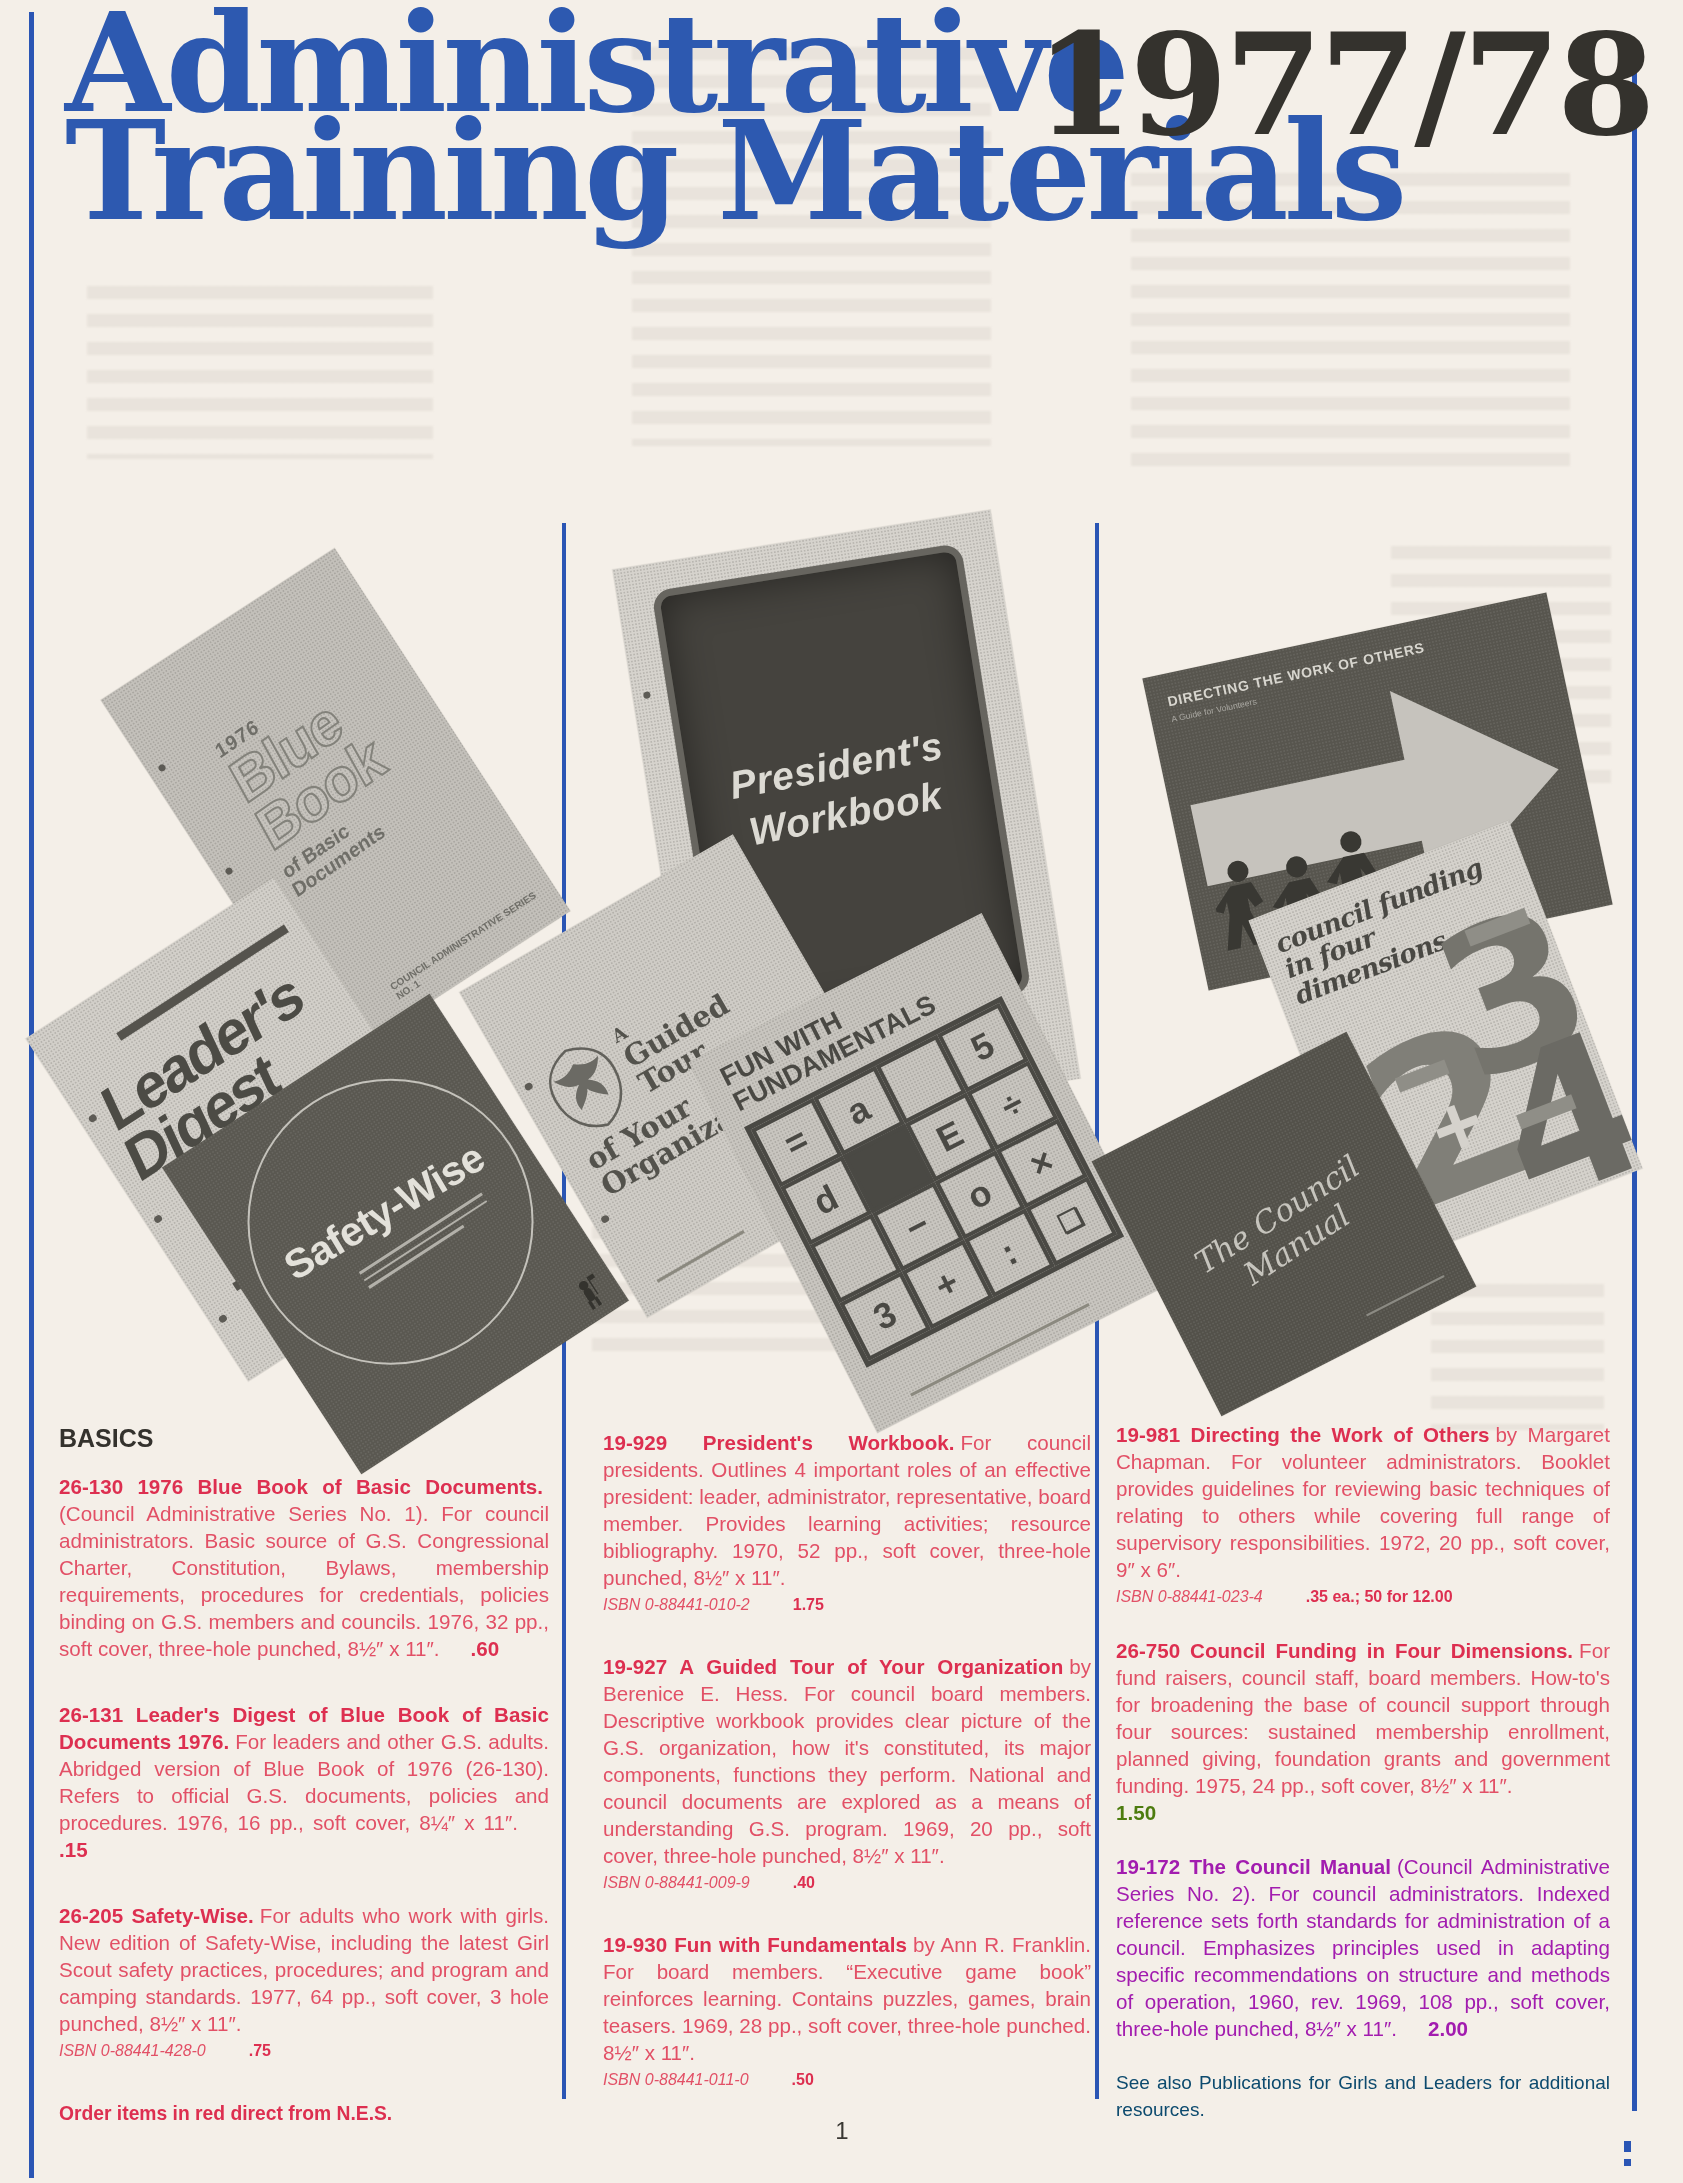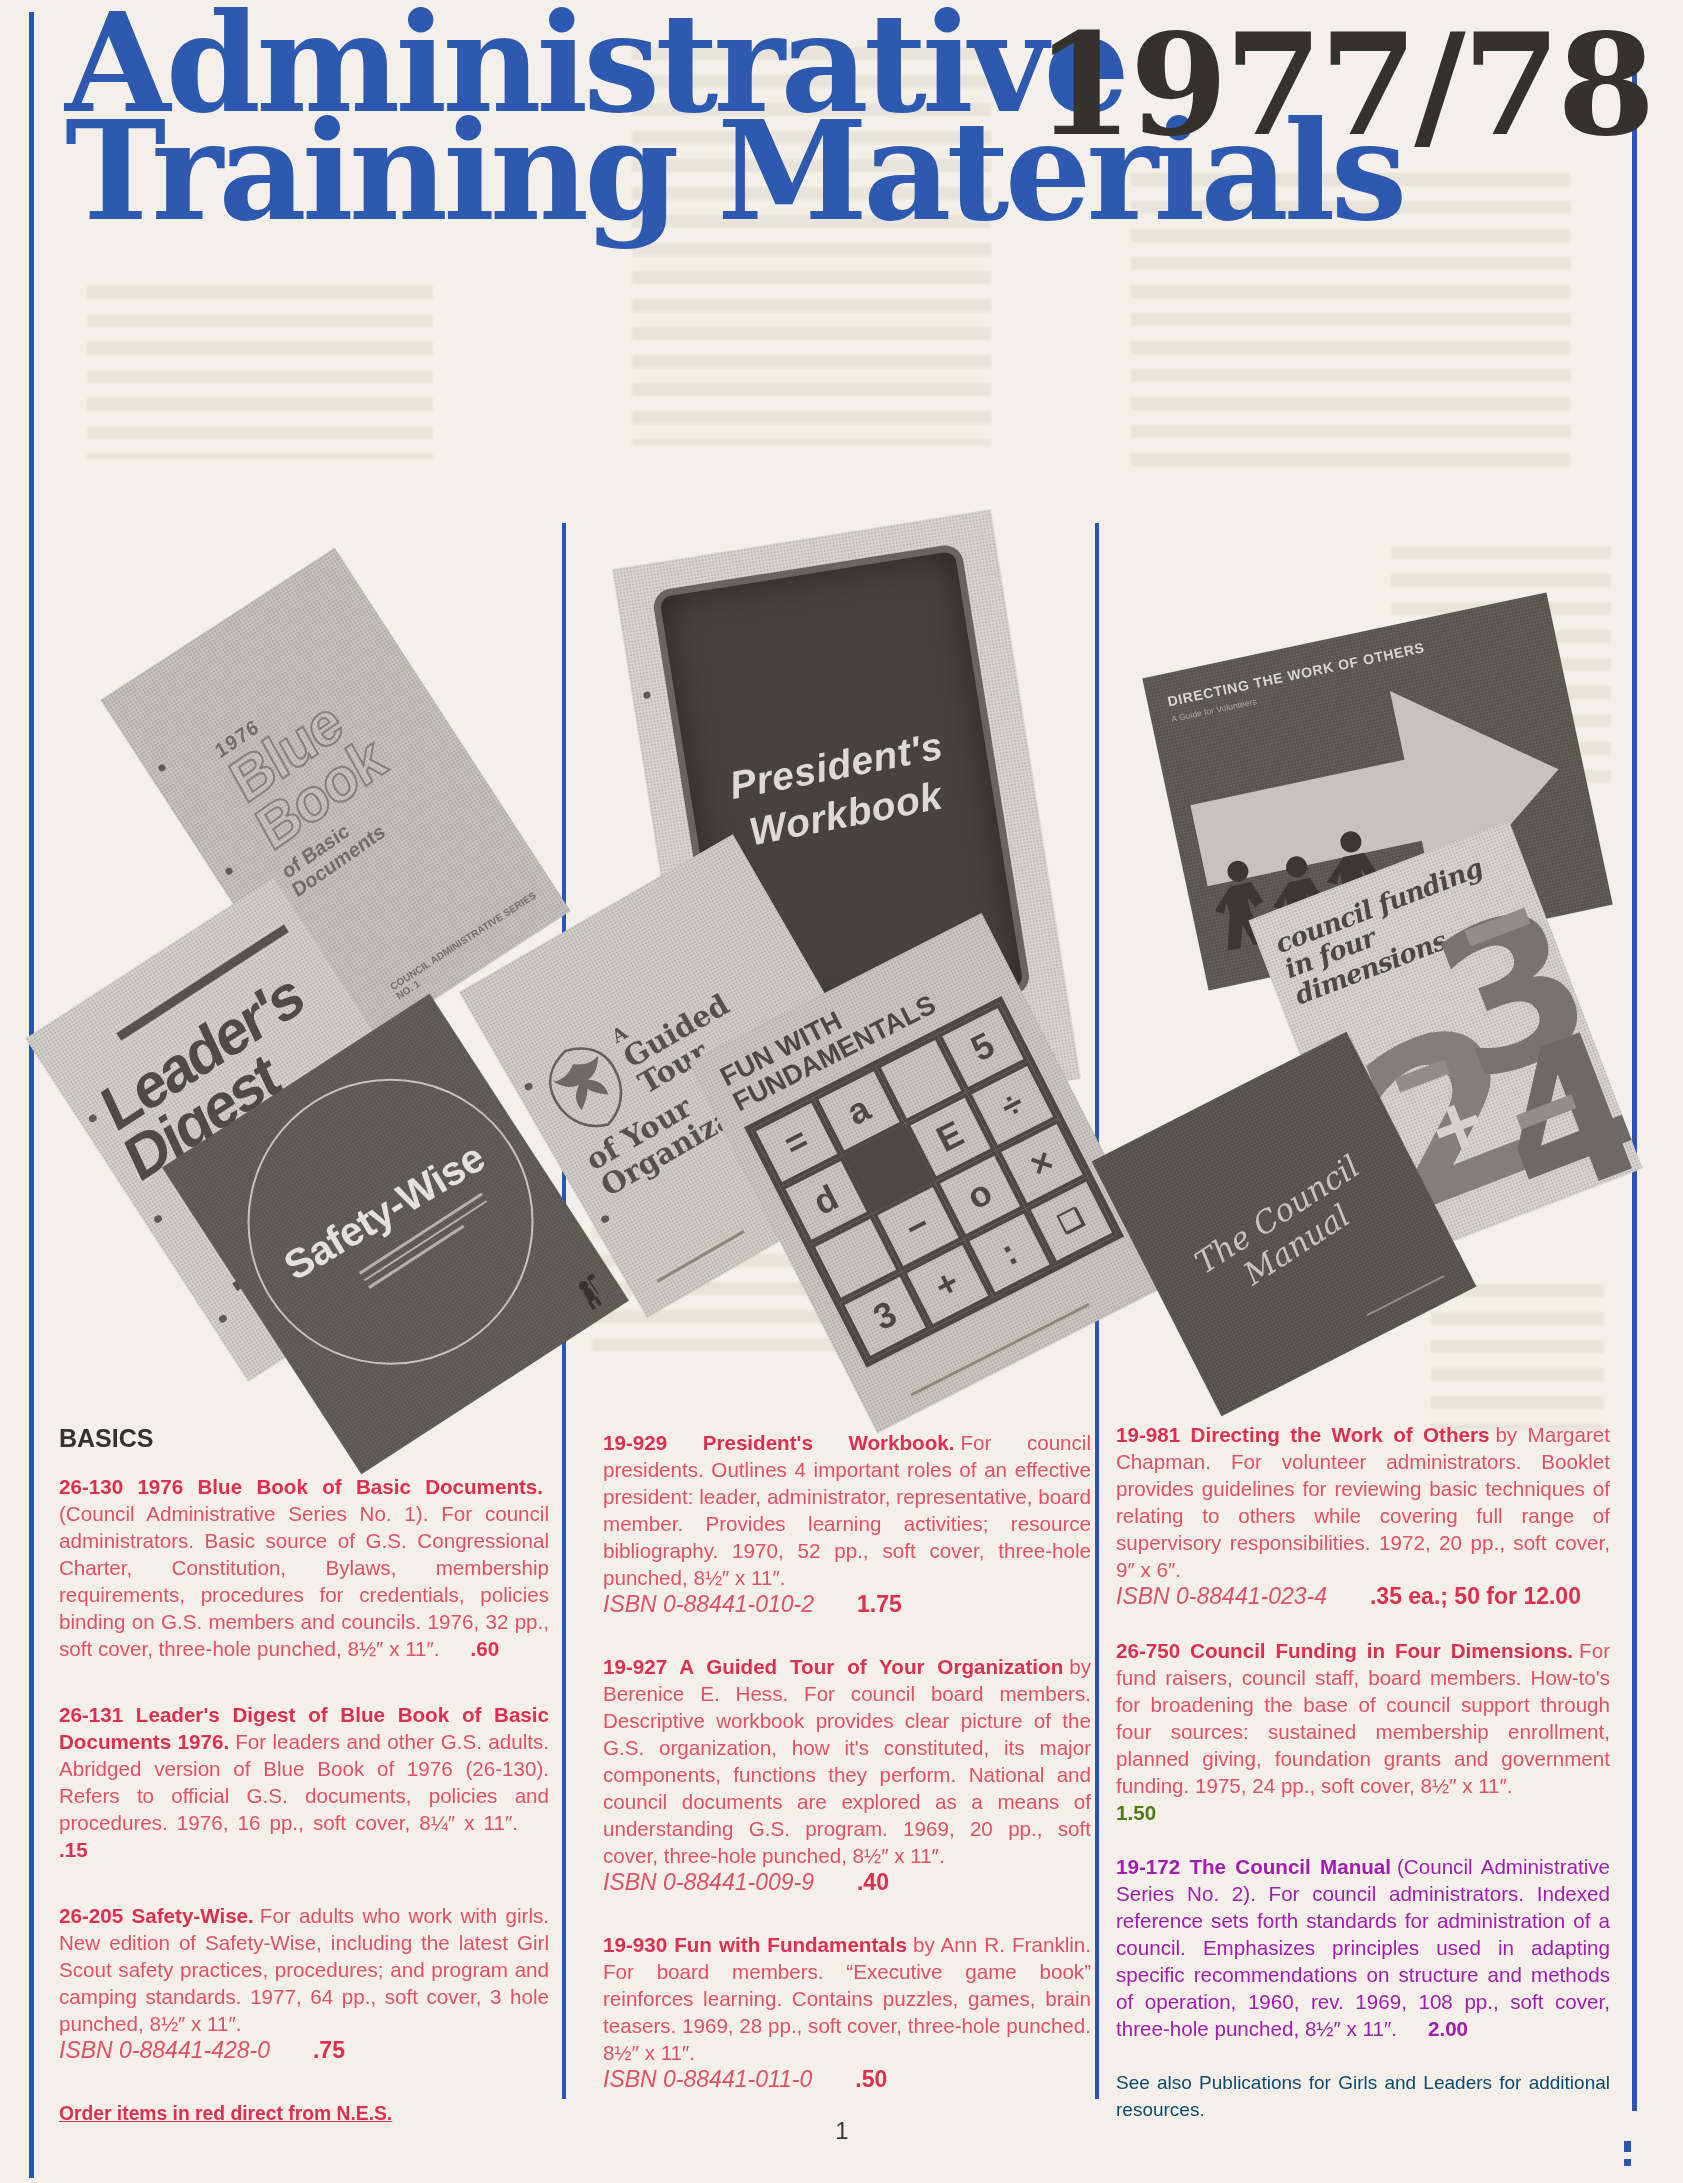--- a/index.html
+++ b/index.html
@@ -106,26 +106,26 @@
   #col2{left:603px;top:1429px;width:488px;}
   #col3{left:1116px;top:1421px;width:494px;}
   .section-heading{font-size:25px;font-weight:bold;color:#34322d;letter-spacing:0;margin:0 0 20px 0;}
   .item{margin:0 0 39px 0;}
   #col2 .item{margin-bottom:35px;}
   #col3 .item{margin-bottom:27px;}
   .item p{margin:0;font-size:20.6px;line-height:27px;text-align:justify;color:#e25066;}
   .item .lead{color:#dd2f50;padding-right:6px;}
   .item .gap{display:inline-block;width:31px;}
   .item .price{color:#dd2f50;}
-  .isbnline{font-size:23px;line-height:27px;color:#e25066;}
+  .isbnline{font-size:16px;line-height:27px;color:#e25066;}
   .isbnline i{font-style:italic;}
   .isbnline .price{margin-left:43px;font-weight:bold;color:#dd2f50;font-style:normal;}
   .priceline{font-size:20.6px;line-height:27px;text-align:left;font-weight:bold;color:#4d7c0f;}
   .item.black p,.item.black .lead,.item.black .price{color:#a21caf;}
-  .order-note{margin-top:29px;font-size:19.3px;font-weight:bold;color:#dd2f50;text-decoration:underline;}
+  .order-note{margin-top:29px;font-size:19.3px;font-weight:bold;color:#dd2f50;}
   .see-also{margin-top:6.7px;font-size:19px;line-height:27px;color:#0c4a6e;text-align:justify;}
   #page-number{position:absolute;left:822px;top:2117px;width:40px;text-align:center;z-index:5;
                font-size:24px;color:#3a3833;}
 </style>
 </head>
 <body>
 
 <div id="page">
 
   <div class="ghost" style="left:632px;top:47px;width:359px;height:399px;"></div>

